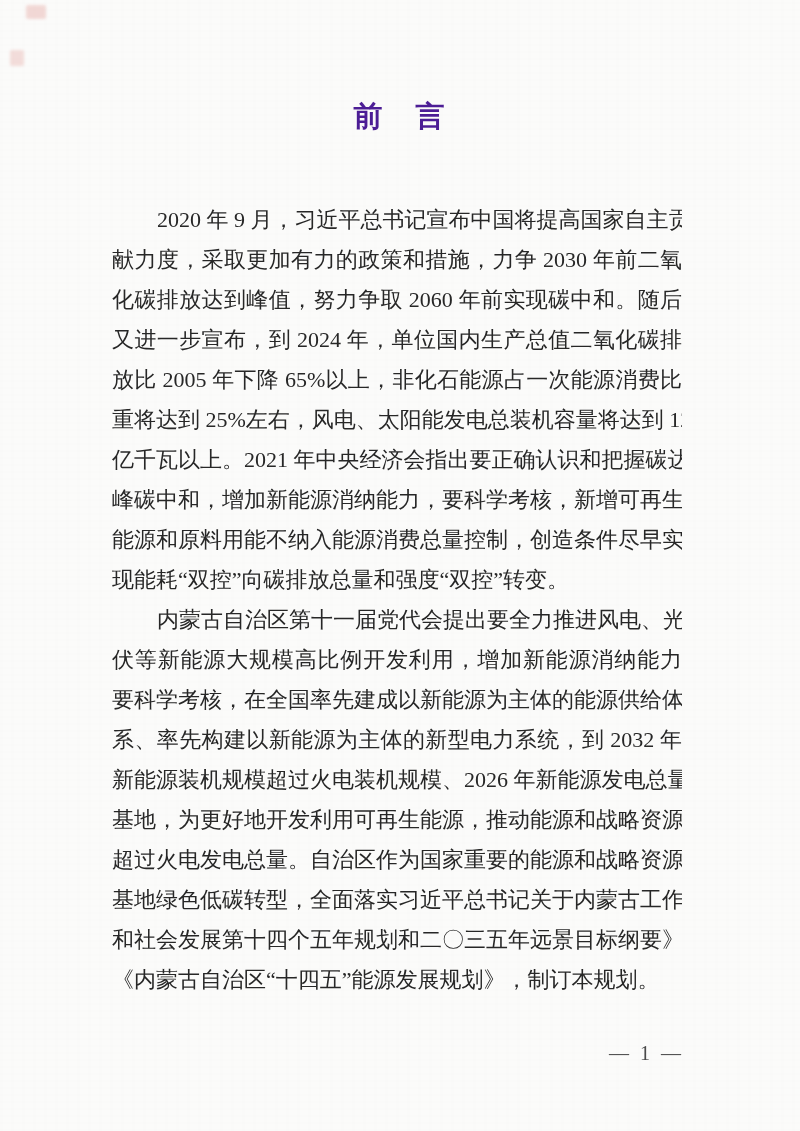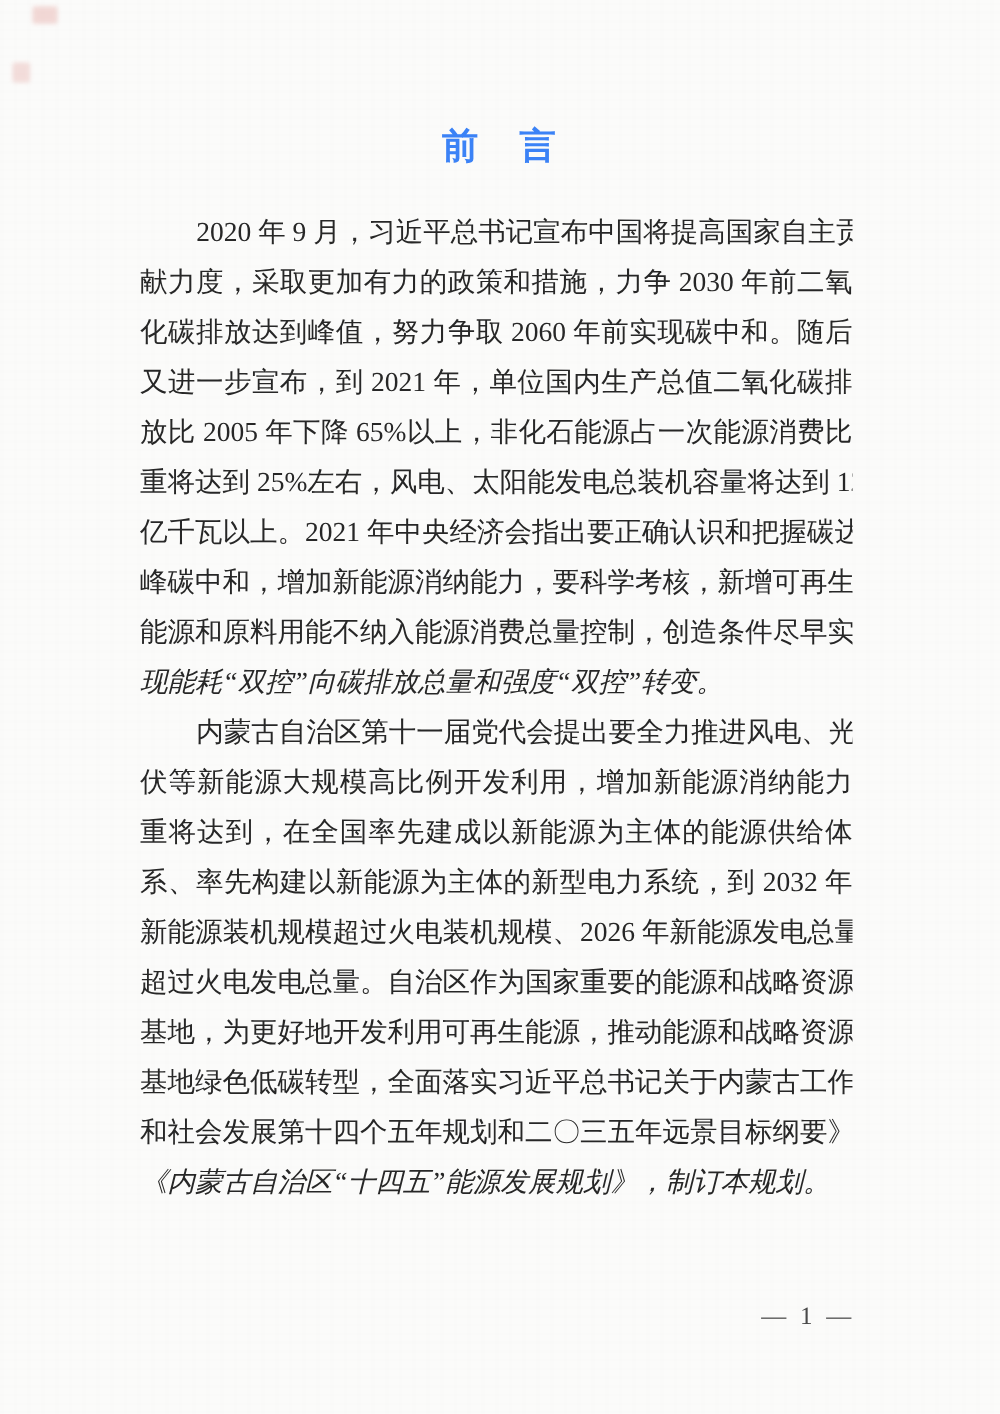--- a/index.html
+++ b/index.html
@@ -41,42 +41,42 @@
     position: absolute;
     top: 97px;
     left: 0;
     width: 800px;
     margin: 0;
     text-align: center;
     font-family: "Liberation Sans", "DejaVu Sans", sans-serif;
     font-weight: 700;
     font-size: 29px;
     letter-spacing: 2px;
-    color: #3b82f6;
+    color: #4c1d95;
   }
 
   .content {
     position: absolute;
     left: 112px;
-    top: 166px;
+    top: 200px;
     width: 570px;
   }
   .line {
     font-family: "Liberation Serif", "DejaVu Serif", serif;
     font-size: 22px;
     height: 40px;
     line-height: 40px;
     color: #272727;
     text-align: justify;
     text-align-last: justify;
     overflow: hidden;
     white-space: nowrap;
   }
   .line.first { text-indent: 45px; }
-  .line.plast { text-align-last: left; white-space: normal; font-style: italic; }
+  .line.plast { text-align-last: left; white-space: normal; }
 
   .page-num {
     position: absolute;
     top: 1042px;
     right: 116px;
     font-family: "Liberation Serif", "DejaVu Serif", serif;
     font-size: 20px;
     letter-spacing: 3px;
     color: #4a4a4a;
   }
@@ -89,36 +89,36 @@
   <div class="artifact artifact-a"></div>
   <div class="artifact artifact-b"></div>
 
   <h1 class="title">前　言</h1>
 
   <div class="content">
     <div class="para">
         <div class="line first">2020 年 9 月，习近平总书记宣布中国将提高国家自主贡</div>
         <div class="line">献力度，采取更加有力的政策和措施，力争 2030 年前二氧</div>
         <div class="line">化碳排放达到峰值，努力争取 2060 年前实现碳中和。随后</div>
-        <div class="line">又进一步宣布，到 2021 年，单位国内生产总值二氧化碳排</div>
+        <div class="line">又进一步宣布，到 2024 年，单位国内生产总值二氧化碳排</div>
         <div class="line">放比 2005 年下降 65%以上，非化石能源占一次能源消费比</div>
         <div class="line">重将达到 25%左右，风电、太阳能发电总装机容量将达到 12</div>
         <div class="line">亿千瓦以上。2021 年中央经济会指出要正确认识和把握碳达</div>
         <div class="line">峰碳中和，增加新能源消纳能力，要科学考核，新增可再生</div>
         <div class="line">能源和原料用能不纳入能源消费总量控制，创造条件尽早实</div>
         <div class="line plast">现能耗“双控”向碳排放总量和强度“双控”转变。</div>
       </div>
     <div class="para">
         <div class="line first">内蒙古自治区第十一届党代会提出要全力推进风电、光</div>
         <div class="line">伏等新能源大规模高比例开发利用，增加新能源消纳能力</div>
-        <div class="line">重将达到，在全国率先建成以新能源为主体的能源供给体</div>
+        <div class="line">要科学考核，在全国率先建成以新能源为主体的能源供给体</div>
         <div class="line">系、率先构建以新能源为主体的新型电力系统，到 2032 年</div>
         <div class="line">新能源装机规模超过火电装机规模、2026 年新能源发电总量</div>
+        <div class="line">基地，为更好地开发利用可再生能源，推动能源和战略资源</div>
         <div class="line">超过火电发电总量。自治区作为国家重要的能源和战略资源</div>
-        <div class="line">基地，为更好地开发利用可再生能源，推动能源和战略资源</div>
         <div class="line">基地绿色低碳转型，全面落实习近平总书记关于内蒙古工作</div>
         <div class="line">和社会发展第十四个五年规划和二〇三五年远景目标纲要》</div>
         <div class="line plast">《内蒙古自治区“十四五”能源发展规划》，制订本规划。</div>
       </div>
   </div>
 
   <div class="page-num">— 1 —</div>
 </div>
 
 </body></html>

